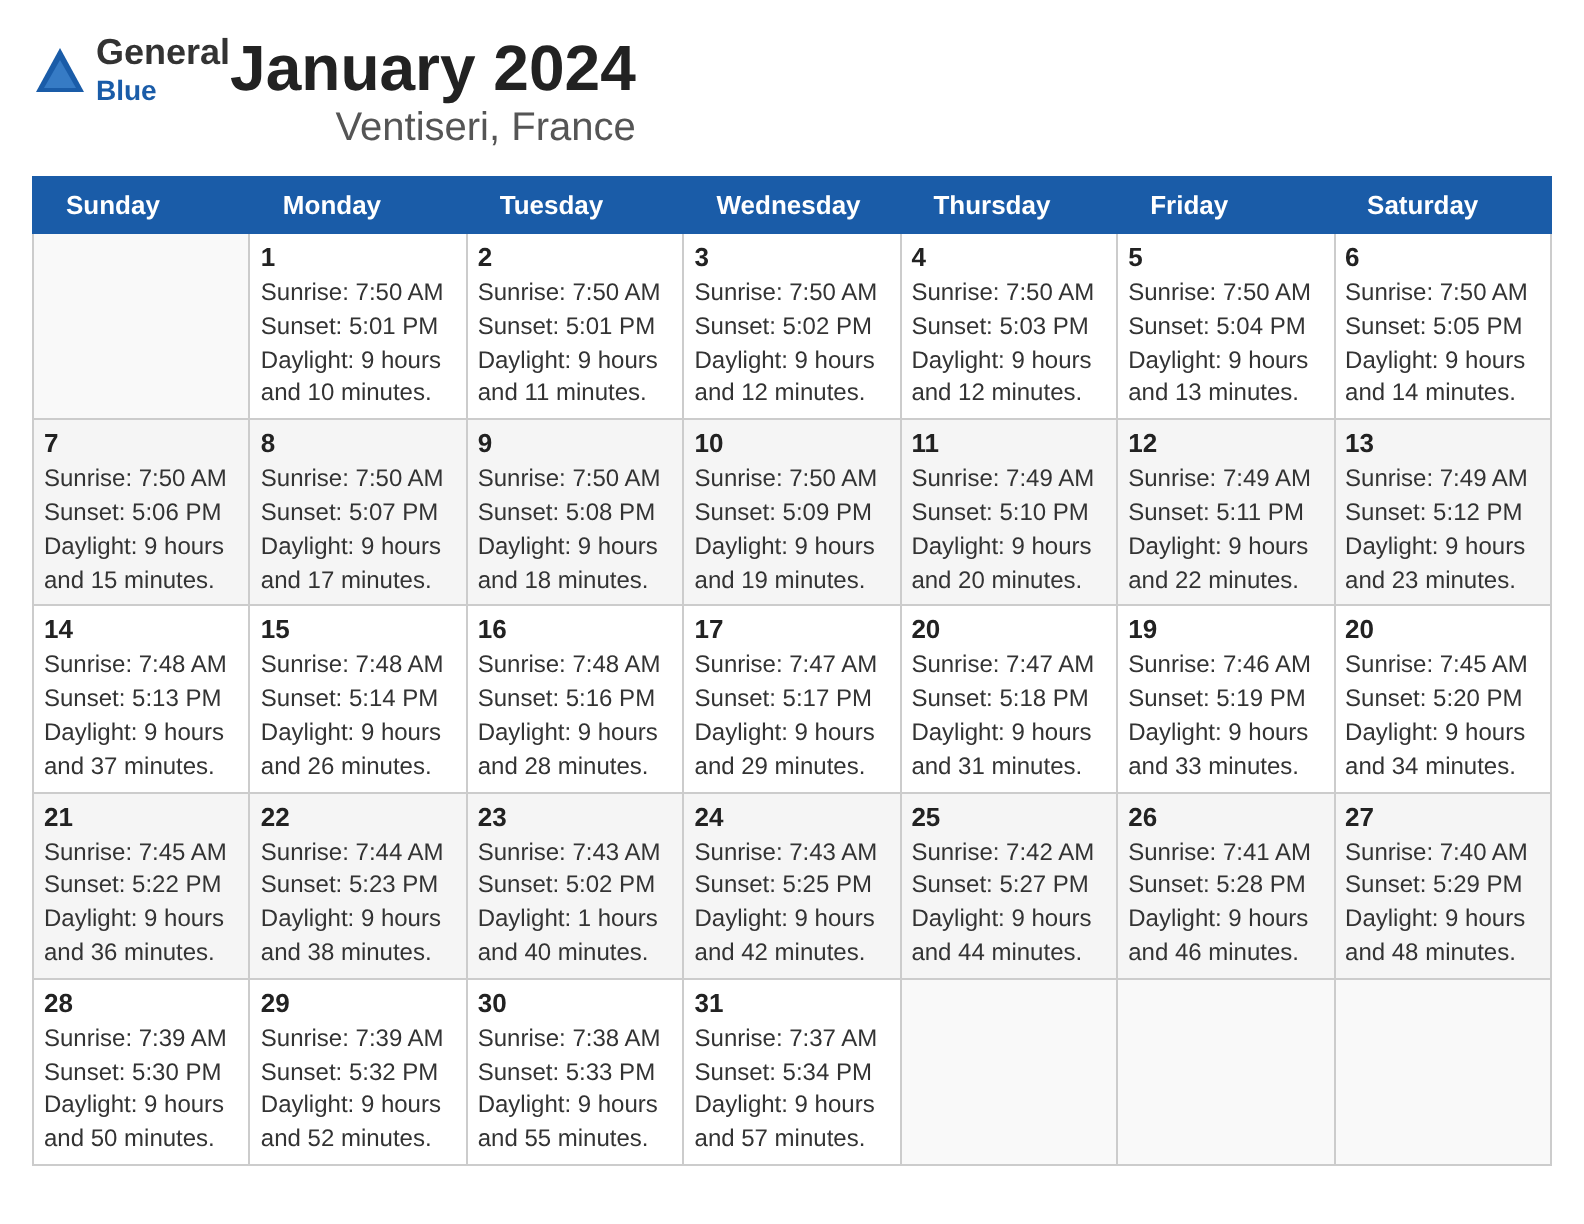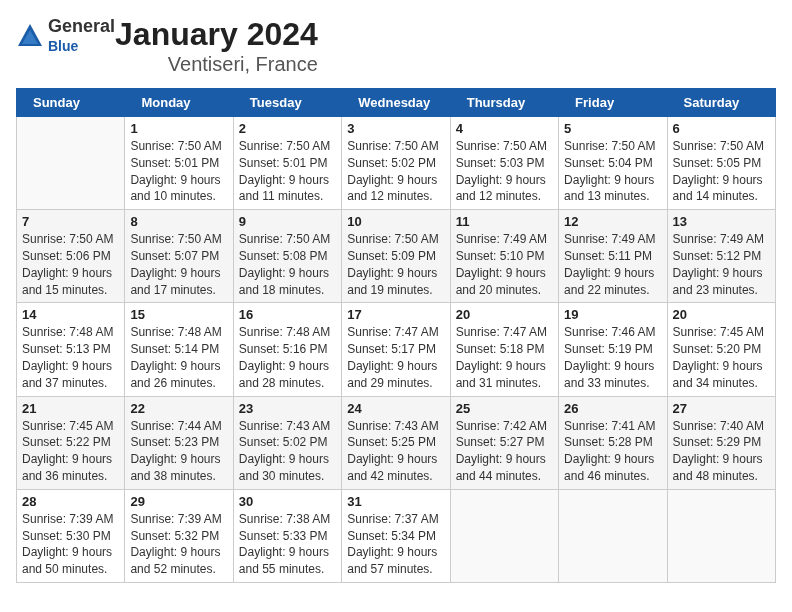--- a/index.html
+++ b/index.html
@@ -212,21 +212,21 @@
         <td>
           <span class="day-number">21</span>
           <div class="day-detail"><span>Sunrise: 7:45 AM</span><br><span>Sunset: 5:22 PM</span><br><span>Daylight: 9 hours and 36 minutes.</span></div>
         </td>
         <td>
           <span class="day-number">22</span>
           <div class="day-detail"><span>Sunrise: 7:44 AM</span><br><span>Sunset: 5:23 PM</span><br><span>Daylight: 9 hours and 38 minutes.</span></div>
         </td>
         <td>
           <span class="day-number">23</span>
-          <div class="day-detail"><span>Sunrise: 7:43 AM</span><br><span>Sunset: 5:02 PM</span><br><span>Daylight: 9 hours and 30 minutes.</span></div>
+          <div class="day-detail"><span>Sunrise: 7:43 AM</span><br><span>Sunset: 5:02 PM</span><br><span>Daylight: 1 hours and 40 minutes.</span></div>
         </td>
         <td>
           <span class="day-number">24</span>
           <div class="day-detail"><span>Sunrise: 7:43 AM</span><br><span>Sunset: 5:25 PM</span><br><span>Daylight: 9 hours and 42 minutes.</span></div>
         </td>
         <td>
           <span class="day-number">25</span>
           <div class="day-detail"><span>Sunrise: 7:42 AM</span><br><span>Sunset: 5:27 PM</span><br><span>Daylight: 9 hours and 44 minutes.</span></div>
         </td>
         <td>

